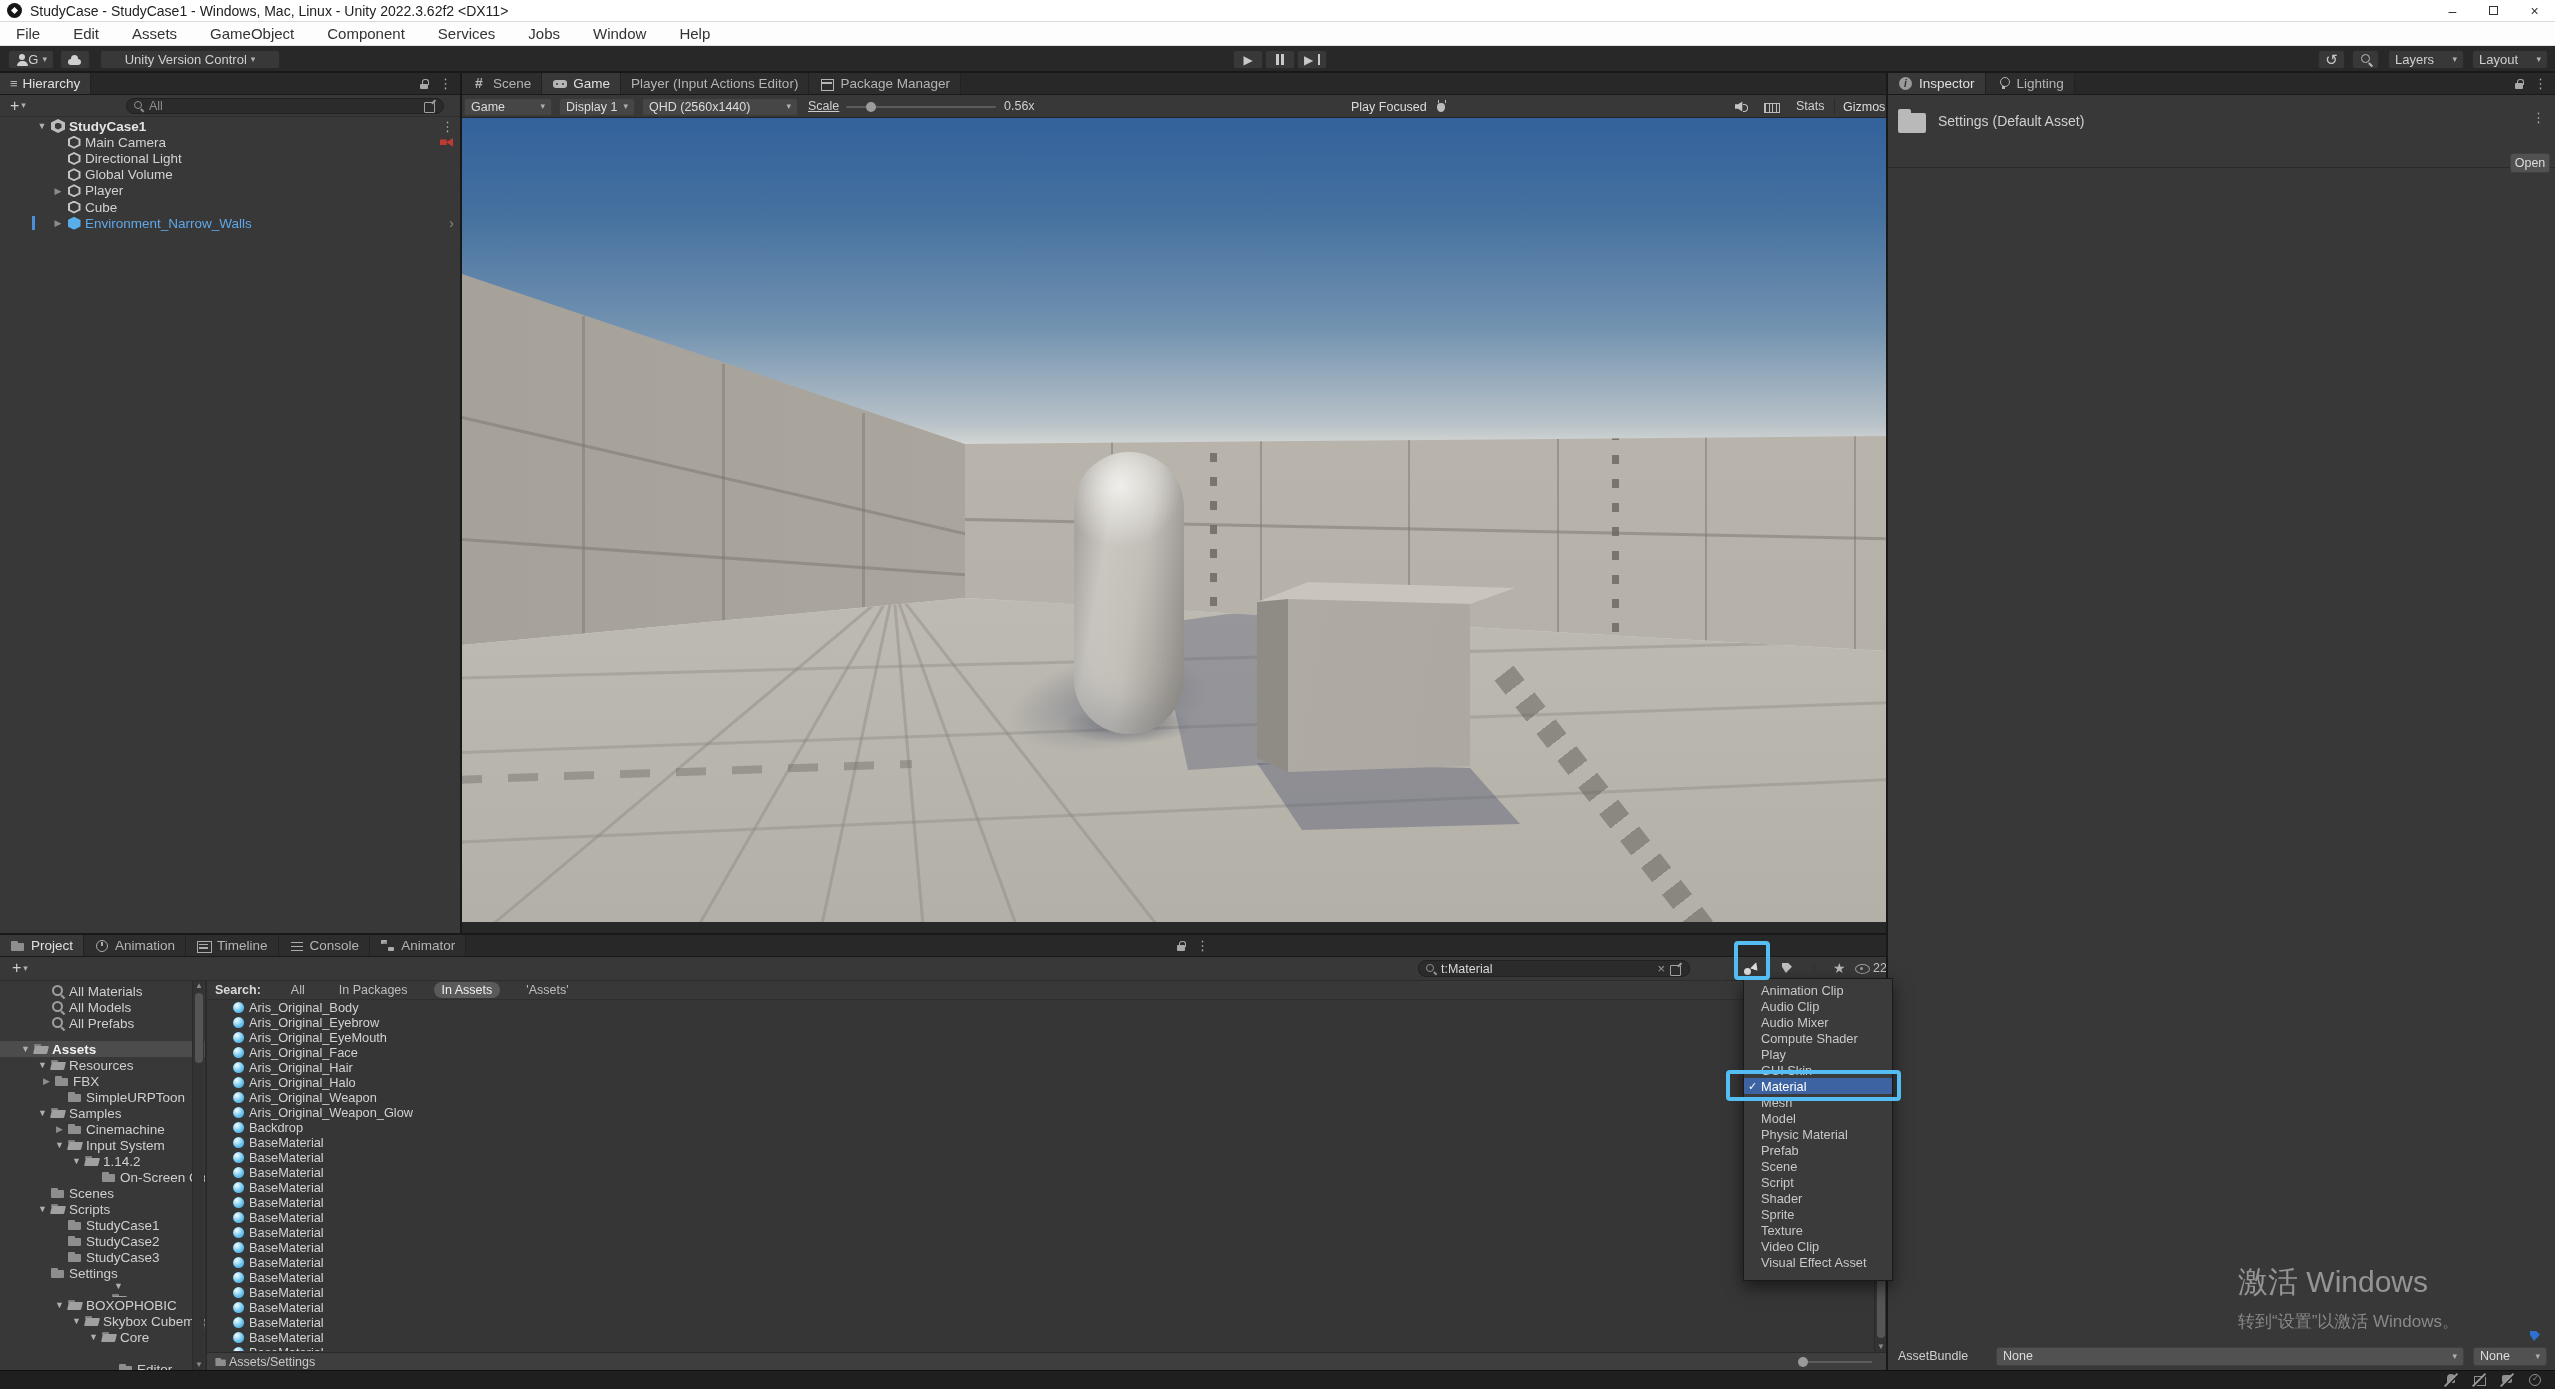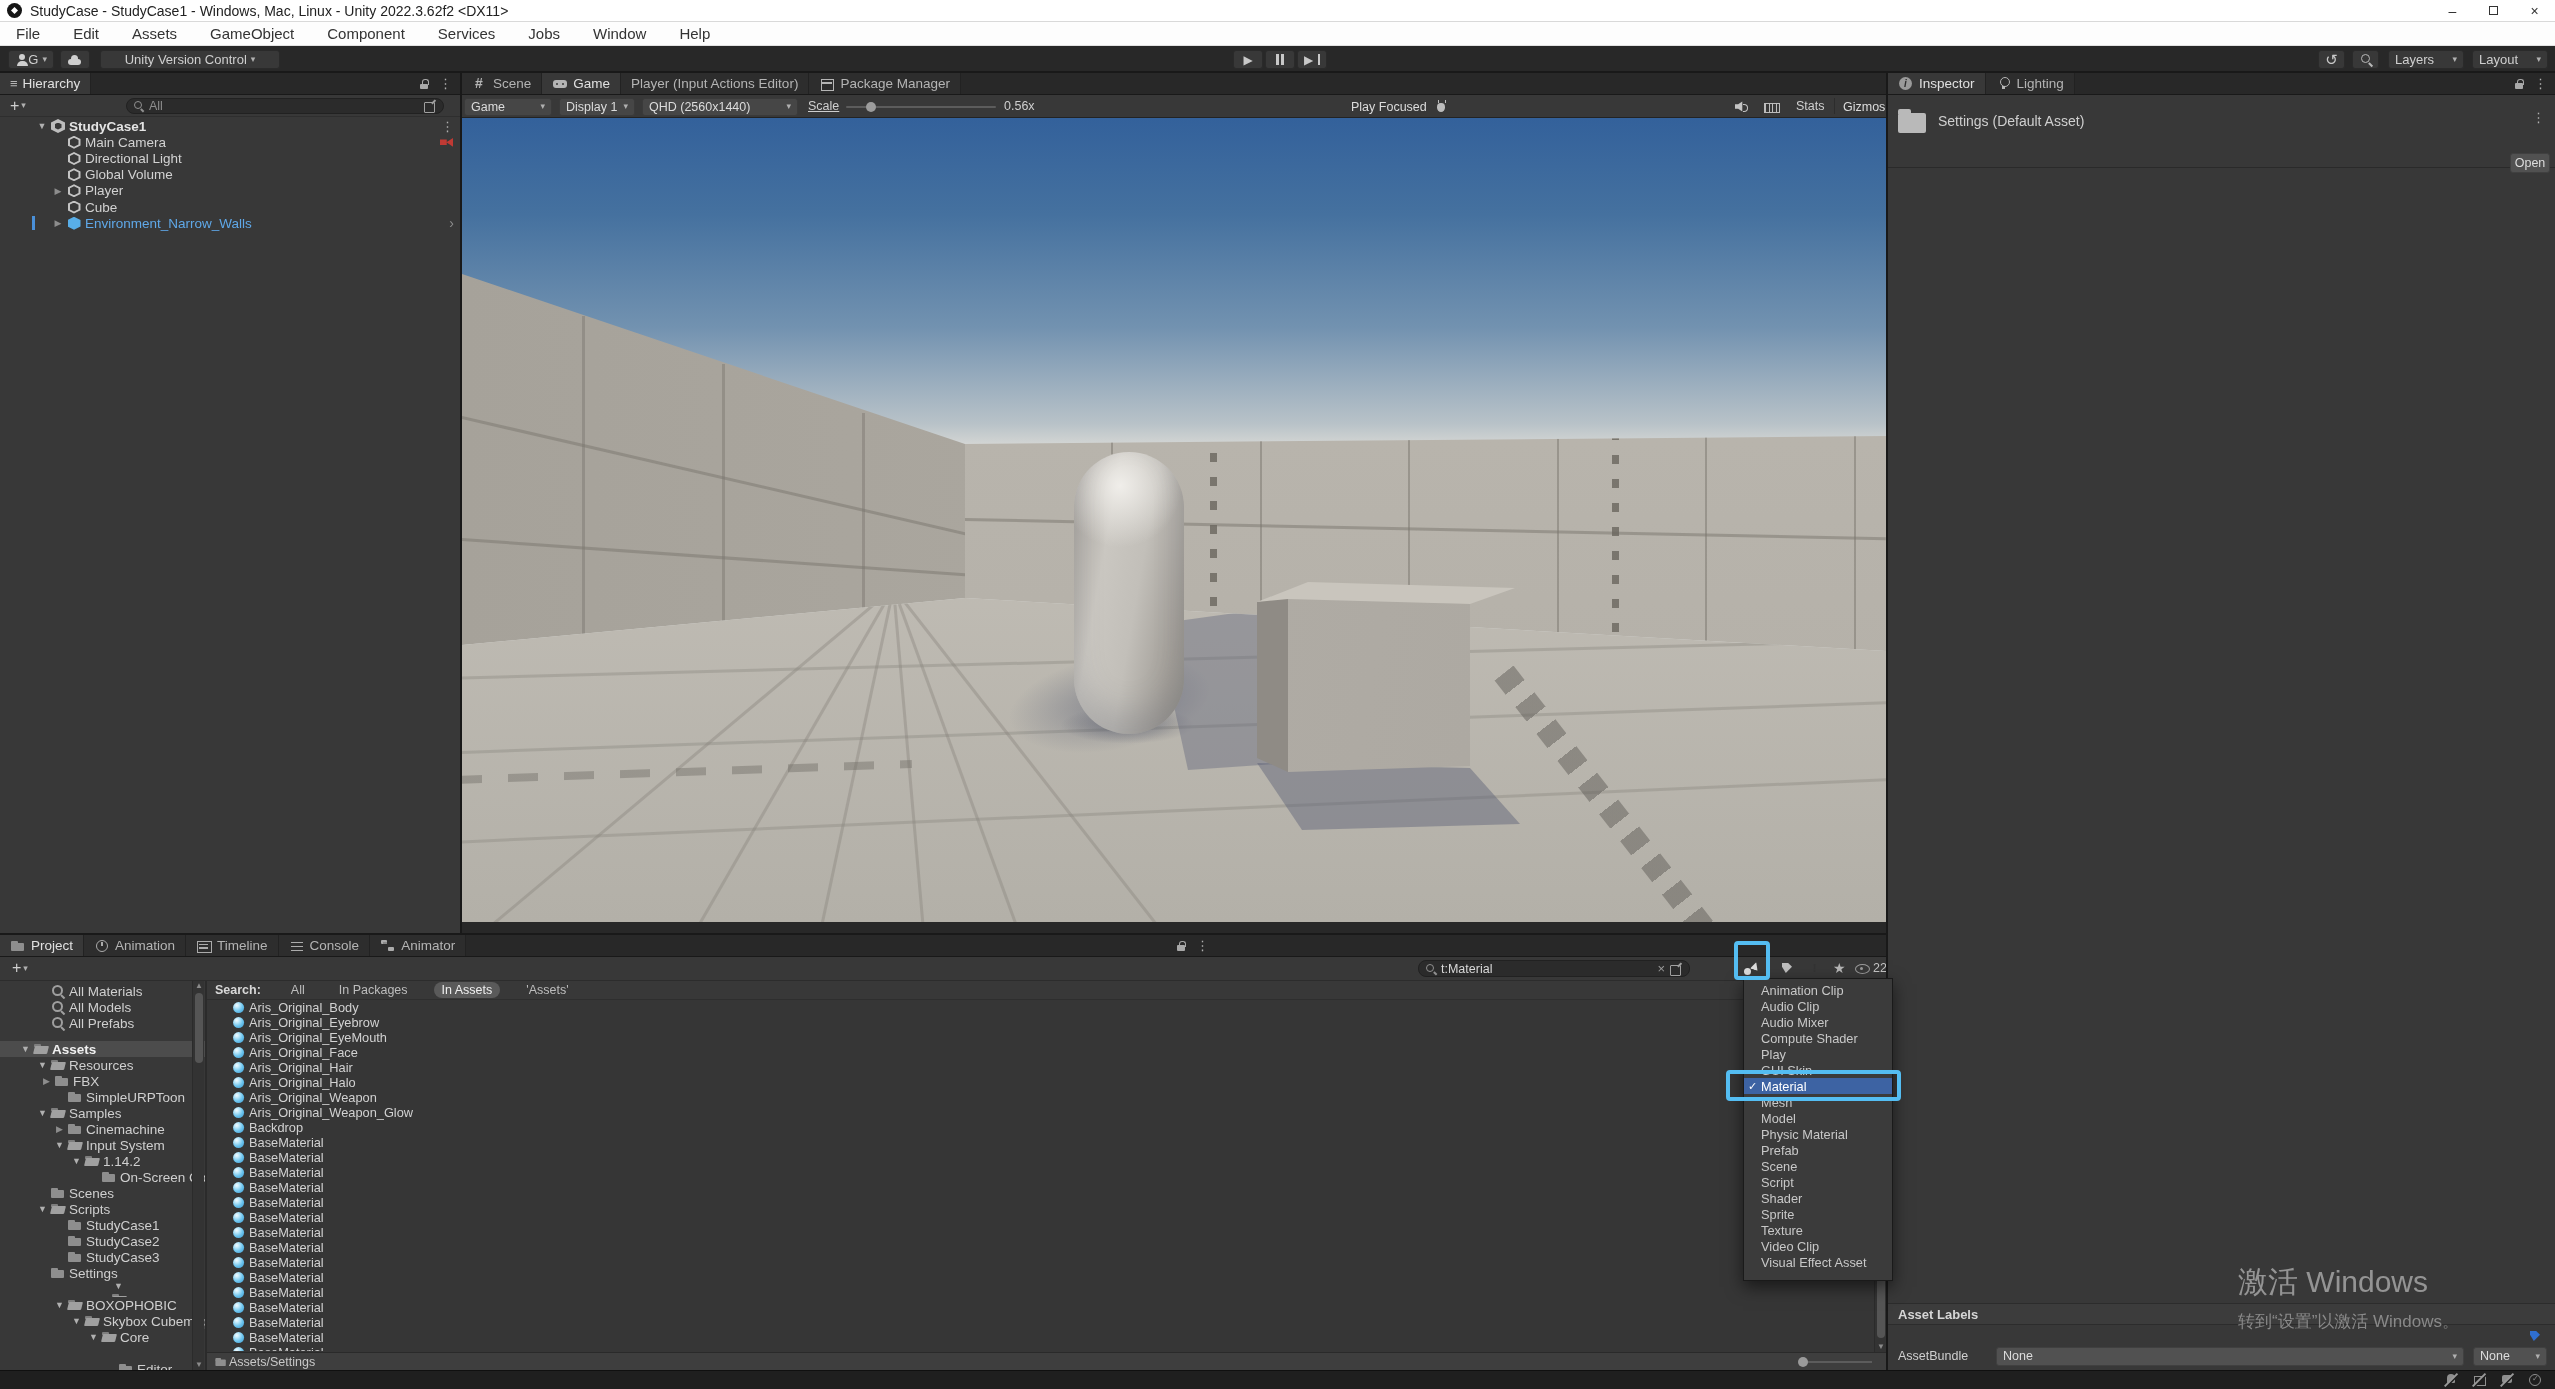--- a/index.html
+++ b/index.html
@@ -500,23 +500,20 @@
     <div class="strip-right" style="position:absolute;right:0;top:3px;">
       <span class="lock-icon"></span>
       <span class="kebab">⋮</span>
     </div>
     <div class="insp-header">
       <span class="bigfolder"></span>
       <span class="insp-title">Settings (Default Asset)</span>
       <span class="kebab" style="position:absolute;right:10px;top:16px;">⋮</span>
       <div class="openbtn">Open</div>
     </div>
-    <div class="asset-labels">
-      <span>Asset Labels</span>
-    </div>
     <span class="tag-icon tag-blue" style="position:absolute;left:640px;top:1256px;"></span>
     <div class="abrow">
       <span style="margin-left:10px;">AssetBundle</span>
       <div class="absel" style="position:absolute;left:108px;width:468px;">
         <span>None</span>
           <span class="cg">▾</span>
       </div>
       <div class="absel" style="position:absolute;left:585px;width:74px;">
         <span>None</span>
           <span class="cg">▾</span>

